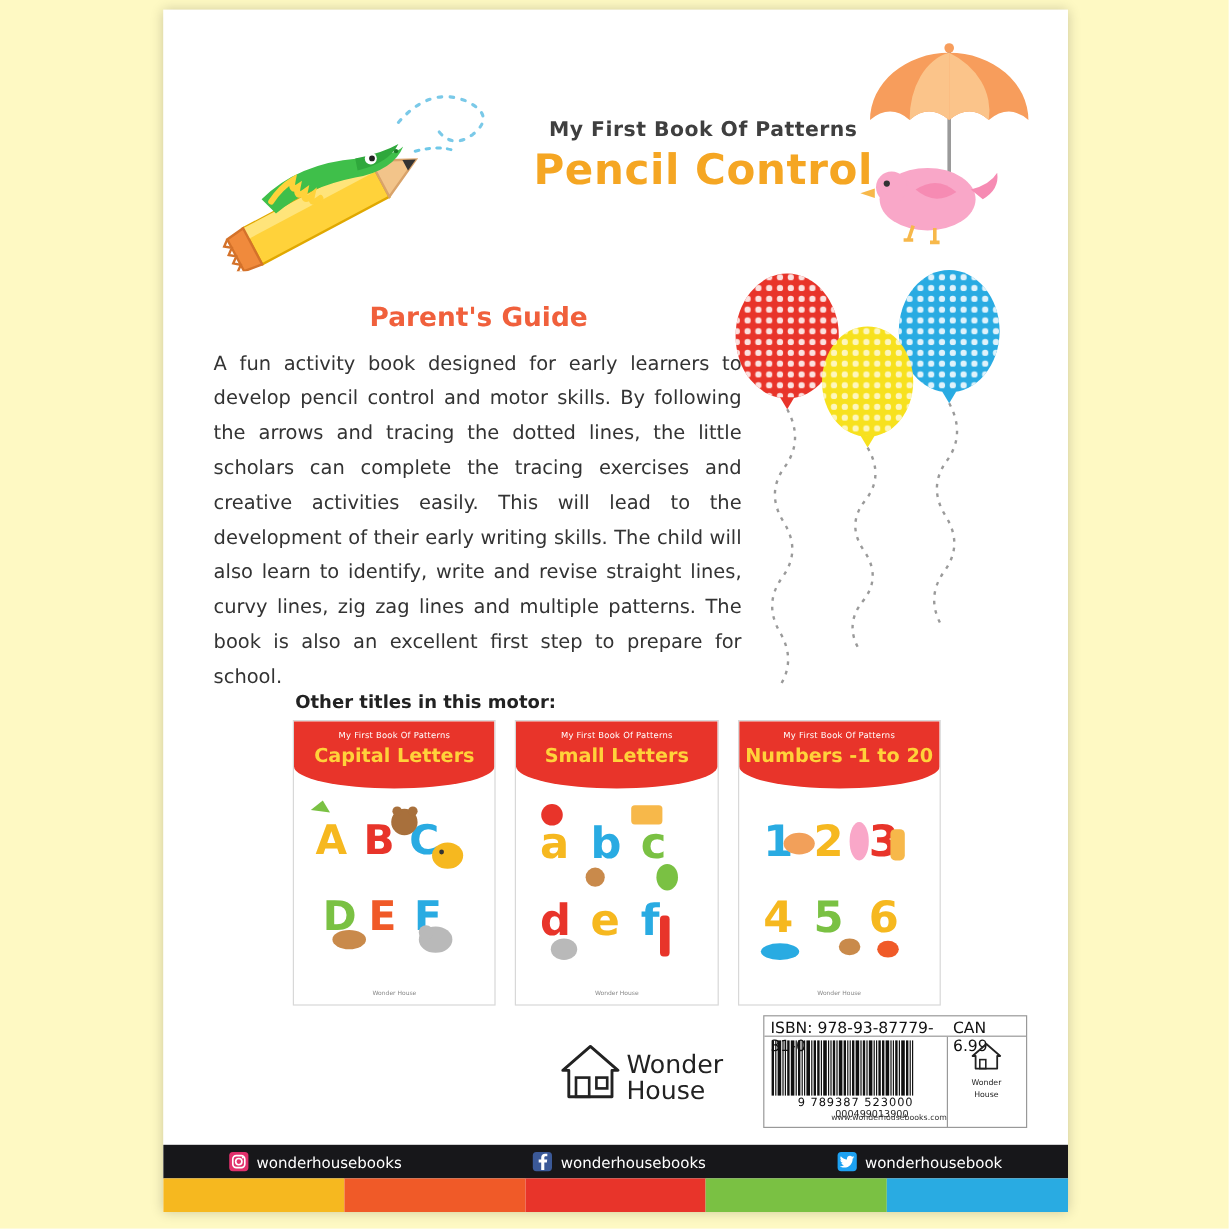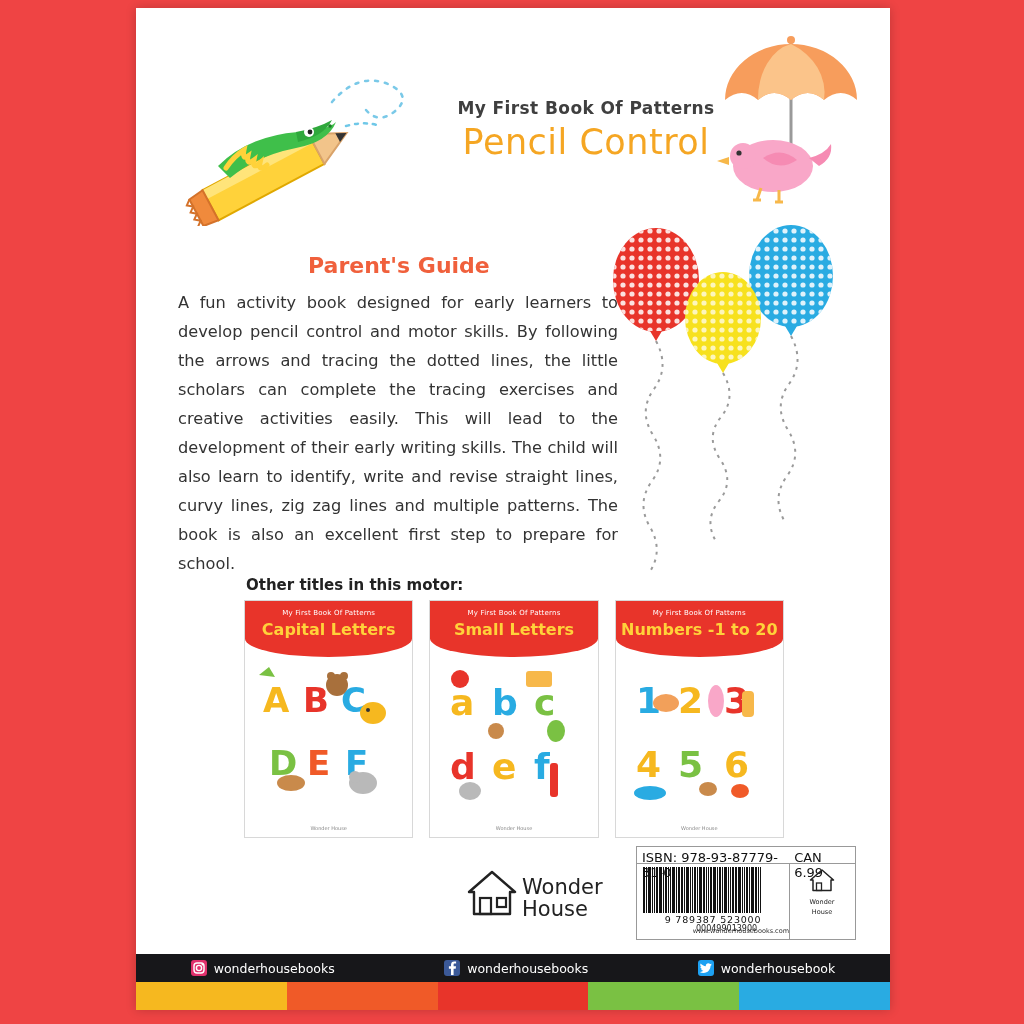--- a/index.html
+++ b/index.html
@@ -7,21 +7,21 @@
     padding: 0;
     background: #ffffff;
     width: 1024px;
     height: 1024px;
     font-family: "DejaVu Sans", sans-serif;
   }
   #page {
     position: relative;
     width: 1024px;
     height: 1024px;
-    background: #ef4444;
+    background: #fef9c3;
     overflow: hidden;
   }
   #cover {
     position: absolute;
     left: 136px;
     top: 8px;
     width: 754px;
     height: 1002px;
     background: #ffffff;
     box-shadow: 0 0 10px rgba(0,0,0,0.20);
@@ -39,21 +39,21 @@
   .title-small {
     font-family: "DejaVu Sans", sans-serif;
     font-size: 17px;
     color: #3f3f3f;
     letter-spacing: 0.4px;
     font-weight: 600;
   }
   .title-main {
     font-family: "DejaVu Sans", sans-serif;
     font-size: 35px;
-    font-weight: normal;
+    font-weight: bold;
     color: #f5a623;
     margin-top: 4px;
     letter-spacing: 0.5px;
   }
 
   
   .pencil-wrap { position: absolute; left: 42px; top: 88px; width: 200px; height: 130px; }
 
   
   .umbrella-wrap { position: absolute; left: 575px; top: 20px; width: 160px; height: 190px; }

